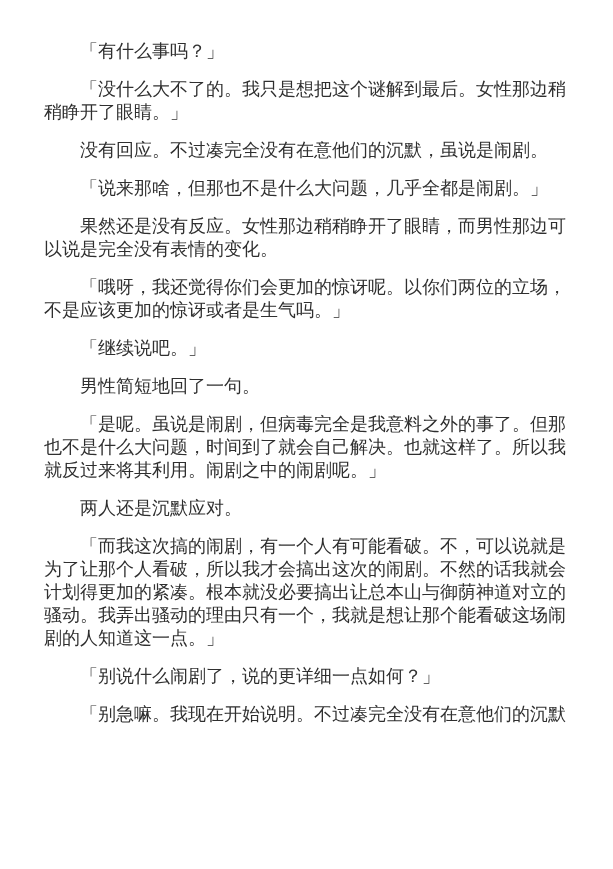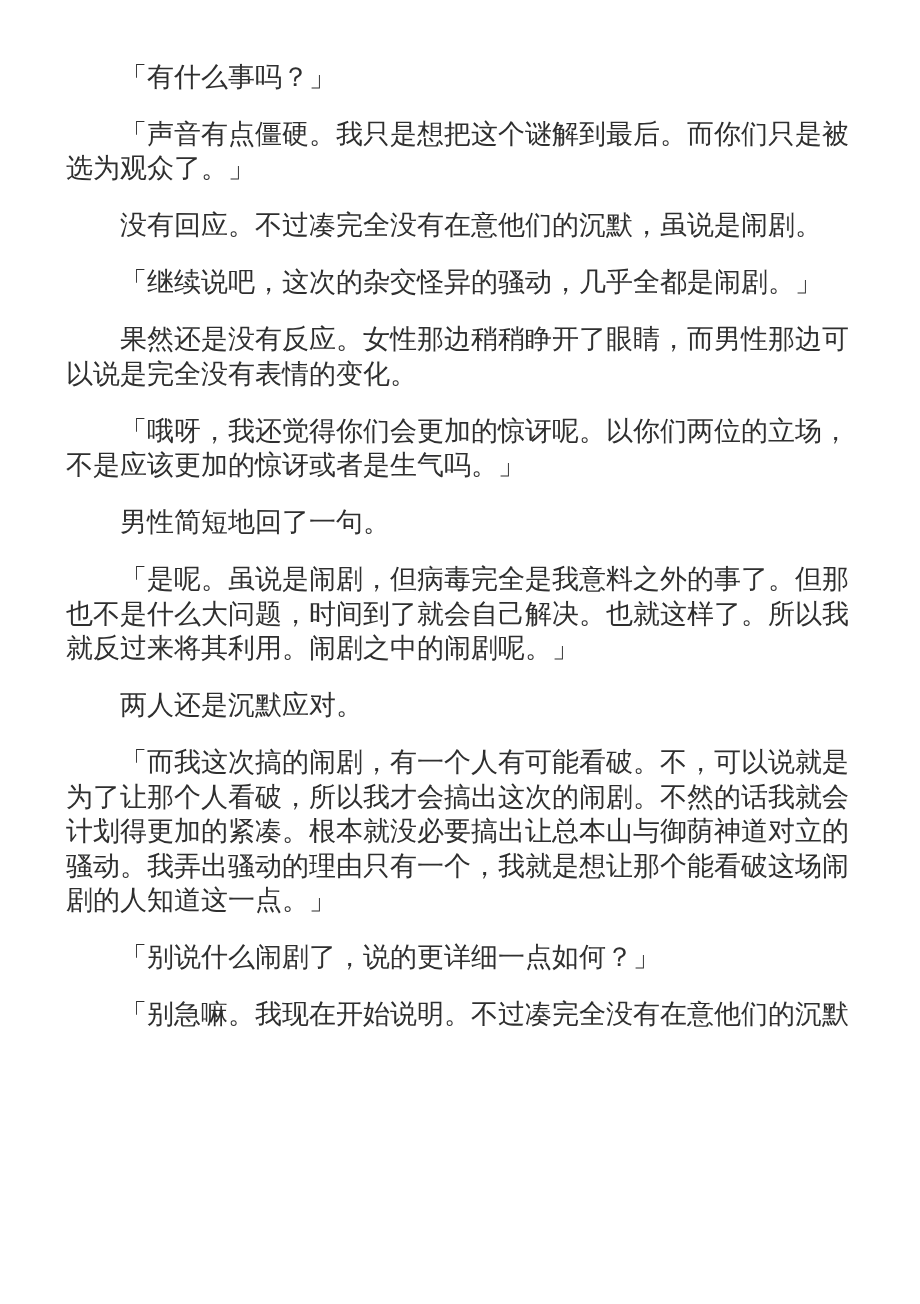--- a/index.html
+++ b/index.html
@@ -30,25 +30,26 @@
     letter-spacing: 0;
     word-break: normal;
   }
 </style>
 </head>
 <body>
 
 <div class="page">
   <main class="page-content">
     <p>「有什么事吗？」</p>
-    <p>「声音有点僵硬。我只是想把这个谜解到最后。而你们只是被选为观众了。」</p>
+    <p>「没什么大不了的。我只是想把这个谜解到最后。女性那边稍稍睁开了眼睛。」</p>
     <p>没有回应。不过凑完全没有在意他们的沉默，虽说是闹剧。</p>
-    <p>「继续说吧，这次的杂交怪异的骚动，几乎全都是闹剧。」</p>
+    <p>「说来那啥，但那也不是什么大问题，几乎全都是闹剧。」</p>
     <p>果然还是没有反应。女性那边稍稍睁开了眼睛，而男性那边可以说是完全没有表情的变化。</p>
     <p>「哦呀，我还觉得你们会更加的惊讶呢。以你们两位的立场，不是应该更加的惊讶或者是生气吗。」</p>
+    <p>「继续说吧。」</p>
     <p>男性简短地回了一句。</p>
     <p>「是呢。虽说是闹剧，但病毒完全是我意料之外的事了。但那也不是什么大问题，时间到了就会自己解决。也就这样了。所以我就反过来将其利用。闹剧之中的闹剧呢。」</p>
     <p>两人还是沉默应对。</p>
     <p>「而我这次搞的闹剧，有一个人有可能看破。不，可以说就是为了让那个人看破，所以我才会搞出这次的闹剧。不然的话我就会计划得更加的紧凑。根本就没必要搞出让总本山与御荫神道对立的骚动。我弄出骚动的理由只有一个，我就是想让那个能看破这场闹剧的人知道这一点。」</p>
     <p>「别说什么闹剧了，说的更详细一点如何？」</p>
     <p>「别急嘛。我现在开始说明。不过凑完全没有在意他们的沉默</p>
   </main>
 </div>
 
 </body></html>

